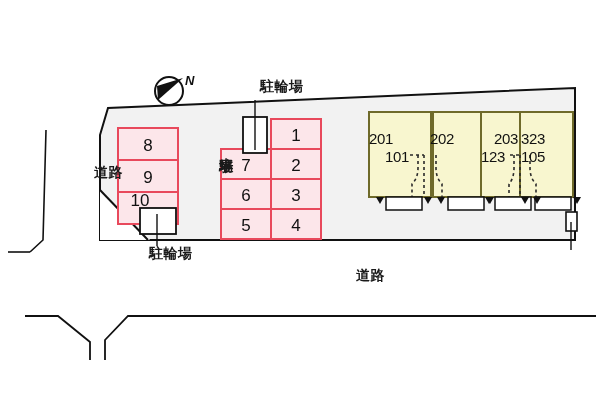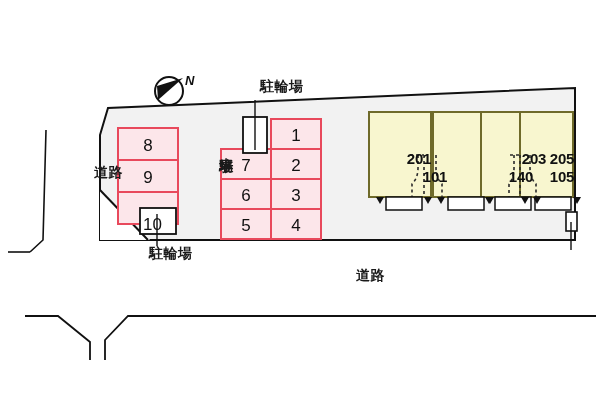--- a/index.html
+++ b/index.html
@@ -51,26 +51,25 @@
     position: absolute;
     font-size: 17px;
     font-weight: 400;
     color: #111111;
     text-align: center;
     line-height: 1;
   }
   .unitnum {
     position: absolute;
     font-size: 15px;
-    font-weight: 700;
+    font-weight: 400;
     color: #111111;
-    text-align: right;
+    text-align: left;
     line-height: 1.15;
     letter-spacing: -0.3px;
-    margin-top: 20px;
   }
   .compass-n {
     position: absolute;
     font-size: 13px;
     font-weight: 700;
     font-style: italic;
     color: #111111;
   }
 </style>
 </head>
@@ -172,34 +171,35 @@
 
   <span class="lbl lbl-jp" style="left:224px; top:79px;">駐輪場</span>
 
   <span class="lbl lbl-jp" style="left:113px; top:246px;">駐輪場</span>
 
   <span class="lbl lbl-jp vert" style="left:183px; top:146px;">駐車場</span>
 
 
   <span class="num" style="left:118px; top:137px; width:60px;">8</span>
   <span class="num" style="left:118px; top:169px; width:60px;">9</span>
-  <span class="num" style="left:118px; top:216px; width:44px;text-align:right;">10</span>
+  <span class="num" style="left:118px; top:192px; width:44px;">10</span>
 
   <span class="num" style="left:221px; top:157px; width:50px;">7</span>
   <span class="num" style="left:221px; top:187px; width:50px;">6</span>
   <span class="num" style="left:221px; top:217px; width:50px;">5</span>
 
   <span class="num" style="left:271px; top:127px; width:50px;">1</span>
   <span class="num" style="left:271px; top:157px; width:50px;">2</span>
   <span class="num" style="left:271px; top:187px; width:50px;">3</span>
   <span class="num" style="left:271px; top:217px; width:50px;">4</span>
 
   <span class="unitnum" style="left:369px; top:130px; width:62px;">201</span>
   <span class="unitnum" style="left:369px; top:148px; width:62px;padding-left:16px;">101</span>
 
+  <span class="unitnum" style="left:430px; top:130px; width:62px;">202</span>
 
   <span class="unitnum" style="left:494px; top:130px; width:52px;">203</span>
-  <span class="unitnum" style="left:481px; top:148px; width:52px;">140</span>
-
-  <span class="unitnum" style="left:521px; top:130px; width:53px;">205</span>
+  <span class="unitnum" style="left:481px; top:148px; width:52px;">123</span>
+
+  <span class="unitnum" style="left:521px; top:130px; width:53px;">323</span>
   <span class="unitnum" style="left:521px; top:148px; width:53px;">105</span>
 
 </div>
 
 </body></html>

